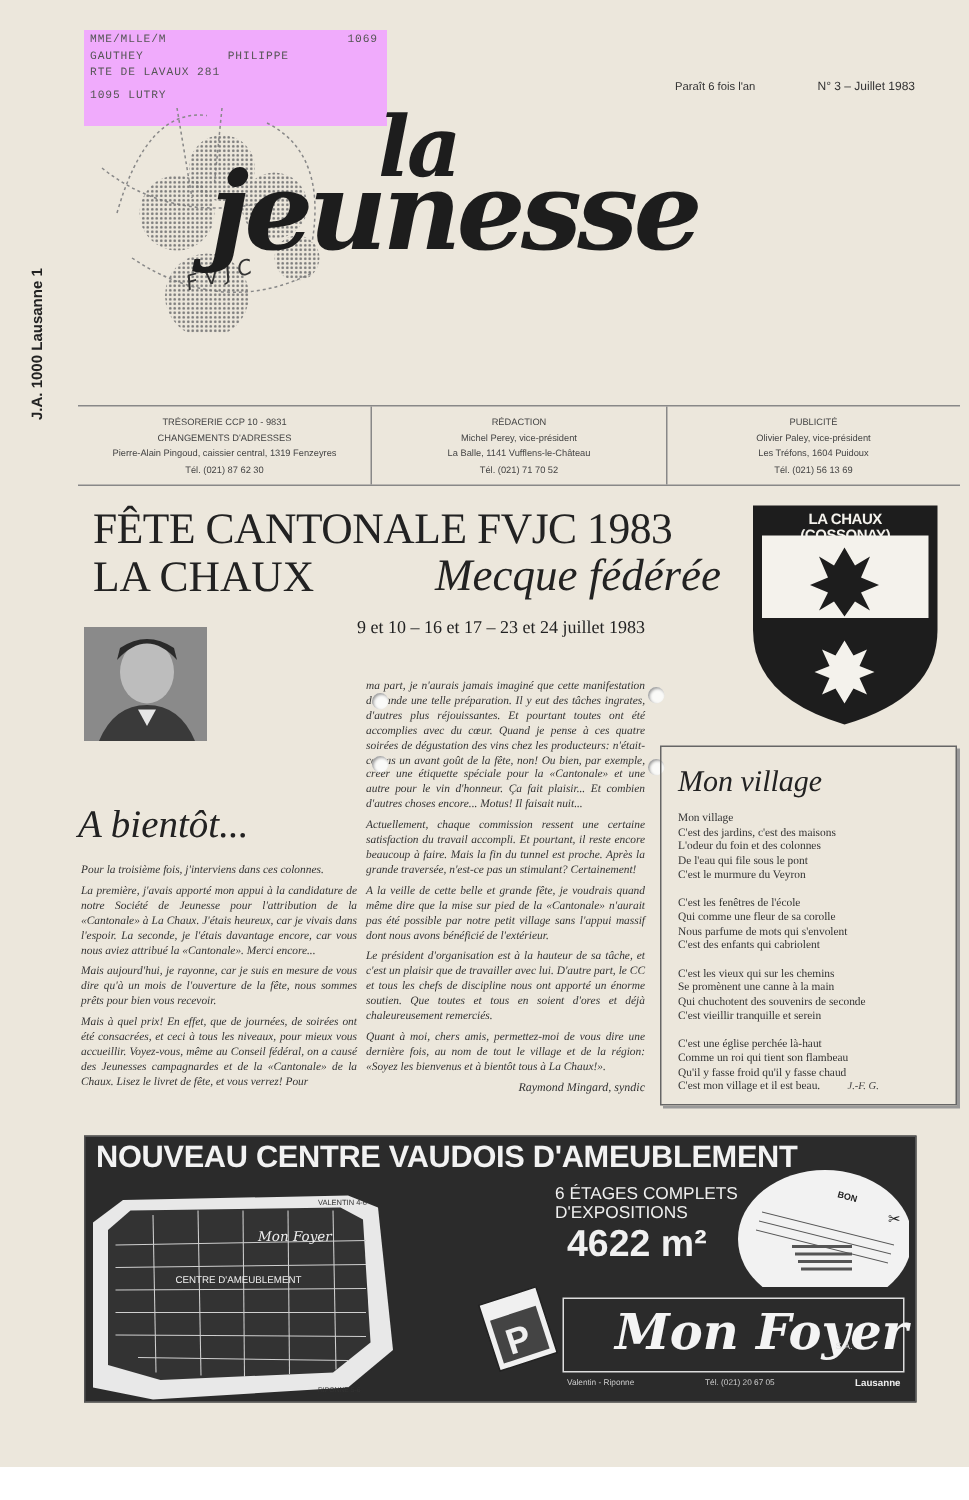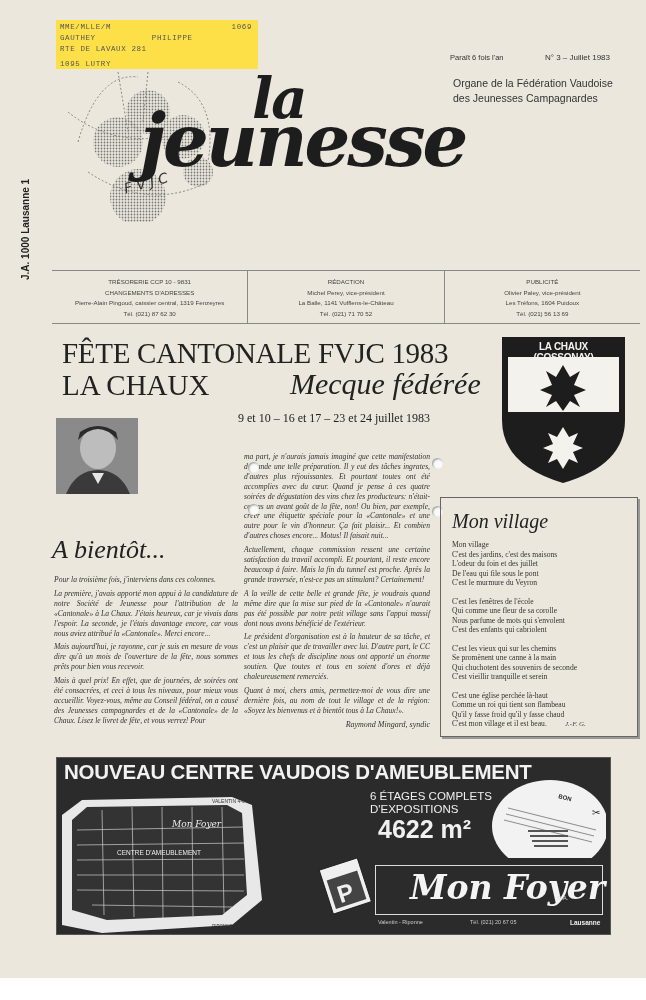--- a/index.html
+++ b/index.html
@@ -1,19 +1,19 @@
 <!DOCTYPE html>
 <html><head>
 <meta charset="utf-8">
 <style>
   html,body{margin:0;padding:0;}
   body{width:646px;height:1000px;background:#ffffff;position:relative;overflow:hidden;font-family:"Liberation Serif",serif;color:#222;}
   .page{position:absolute;left:0;top:0;width:646px;height:978px;background:#ece7dc;}
   .abs{position:absolute;}
-  .label-sticker{left:56px;top:20px;width:202px;height:49px;background:#fde047;font-family:"Liberation Mono",monospace;font-size:7.5px;line-height:11px;color:#555;padding:2px 4px;box-sizing:border-box;letter-spacing:0.6px;}
+  .label-sticker{left:56px;top:20px;width:202px;height:64px;background:#f0abfc;font-family:"Liberation Mono",monospace;font-size:7.5px;line-height:11px;color:#555;padding:2px 4px;box-sizing:border-box;letter-spacing:0.6px;}
   .label-sticker .ln{white-space:pre;}
   .label-num{position:absolute;right:6px;top:2px;}
   .vert{left:20px;top:90px;width:20px;height:190px;}
   .vert span{position:absolute;left:0;top:190px;transform-origin:0 0;transform:rotate(-90deg);font-family:"Liberation Sans",sans-serif;font-weight:bold;font-size:10px;white-space:nowrap;color:#222;}
   .logo{left:58px;top:72px;width:200px;height:150px;}
   .t-la{left:252px;top:70px;font-family:"DejaVu Serif",serif;font-weight:bold;font-style:italic;font-size:56px;line-height:56px;color:#1d1d1d;letter-spacing:-2px;}
   .t-jeun{left:140px;top:105px;font-family:"DejaVu Serif",serif;font-weight:bold;font-style:italic;font-size:72px;line-height:72px;color:#1d1d1d;letter-spacing:-3px;}
   .t-vaud{left:232px;top:172px;font-family:"DejaVu Serif",serif;font-weight:bold;font-style:italic;font-size:72px;line-height:72px;color:#1d1d1d;letter-spacing:-3px;}
   .parait{left:450px;top:53px;font-family:"Liberation Sans",sans-serif;font-size:7.5px;color:#333;}
   .numero{left:545px;top:53px;font-family:"Liberation Sans",sans-serif;font-size:8px;color:#333;}
@@ -88,24 +88,20 @@
     <circle cx="80" cy="125" r="28" fill="url(#dots)"></circle>
     <circle cx="140" cy="100" r="15" fill="url(#dots)"></circle>
     <text x="65" y="118" font-family="DejaVu Sans, sans-serif" font-size="14" fill="#333" transform="rotate(-15 80 110)" font-style="italic">F V J C</text>
   </svg>
 
   <div class="abs t-la">la</div>
   <div class="abs t-jeun">jeunesse</div>
 
   <div class="abs parait">Paraît 6 fois l'an</div>
   <div class="abs numero">N° 3 – Juillet 1983</div>
-  <div class="abs organe">
-    <div>Organe de la Fédération Vaudoise</div>
-    <div>des Jeunesses Campagnardes</div>
-  </div>
 
   <div class="abs infobar">
     <div class="infobox">
       <div>TRÉSORERIE   CCP 10 - 9831</div>
       <div>CHANGEMENTS D'ADRESSES</div>
       <div>Pierre-Alain Pingoud, caissier central, 1319 Fenzeyres</div>
       <div>Tél. (021) 87 62 30</div>
     </div>
     <div class="infobox">
       <div>RÉDACTION</div>
@@ -166,21 +162,21 @@
   <div class="abs hole" style="left:248px;top:504px"></div>
   <div class="abs hole" style="left:432px;top:458px"></div>
   <div class="abs hole" style="left:432px;top:506px"></div>
 
   <div class="abs poem-box"></div>
   <div class="abs poem-title">Mon village</div>
   <div class="abs poem">
     <div class="stanza">
       <div>Mon village</div>
       <div>C'est des jardins, c'est des maisons</div>
-      <div>L'odeur du foin et des juillet</div>
+      <div>L'odeur du foin et des colonnes</div>
       <div>De l'eau qui file sous le pont</div>
       <div>C'est le murmure du Veyron</div>
     </div>
     <div class="stanza">
       <div>C'est les fenêtres de l'école</div>
       <div>Qui comme une fleur de sa corolle</div>
       <div>Nous parfume de mots qui s'envolent</div>
       <div>C'est des enfants qui cabriolent</div>
     </div>
     <div class="stanza">

